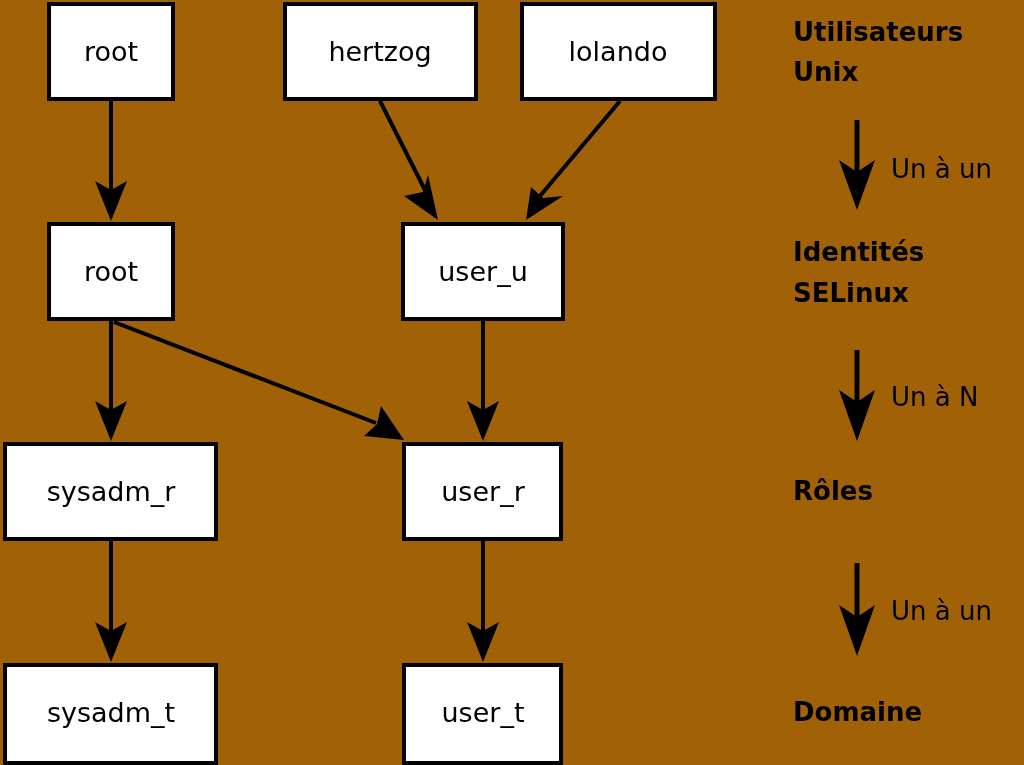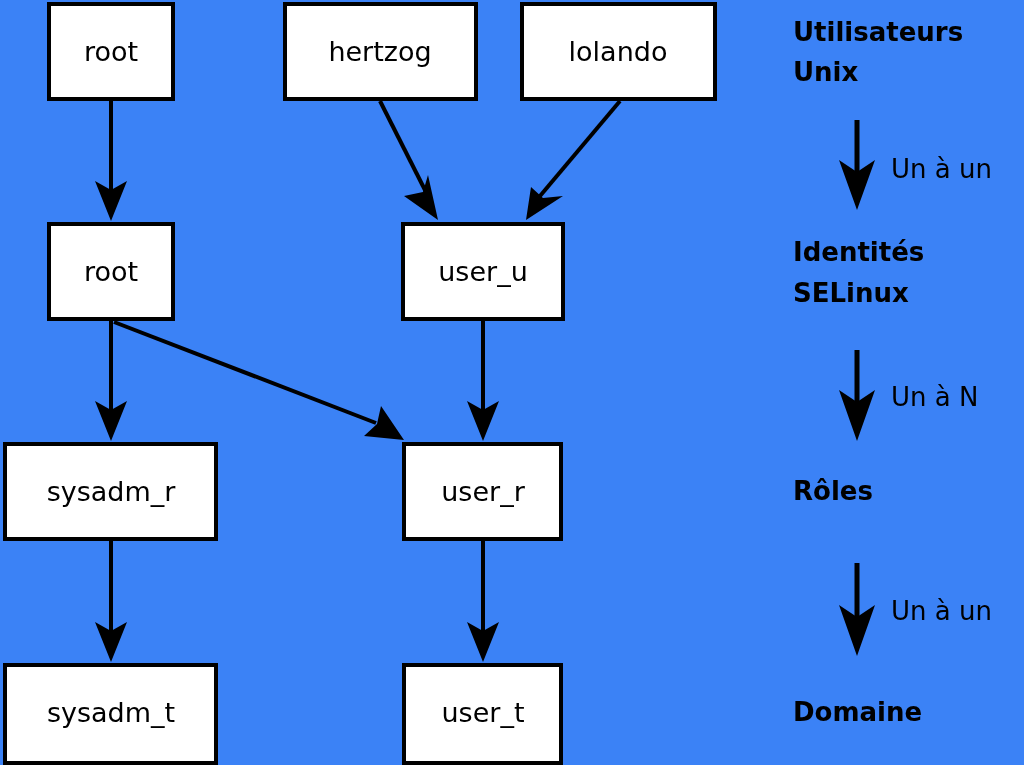--- a/index.html
+++ b/index.html
@@ -10,21 +10,21 @@
   body {
     width: 1024px;
     height: 765px;
     overflow: hidden;
     font-family: "DejaVu Sans", sans-serif;
   }
   #diagram-root {
     position: relative;
     width: 1024px;
     height: 765px;
-    background: #3b82f6;
+    background: #a16207;
     text-align: right;
   }
   svg.canvas {
     position: absolute;
     top: 0;
     left: 0;
     width: 1024px;
     height: 765px;
   }
   .node-box {

